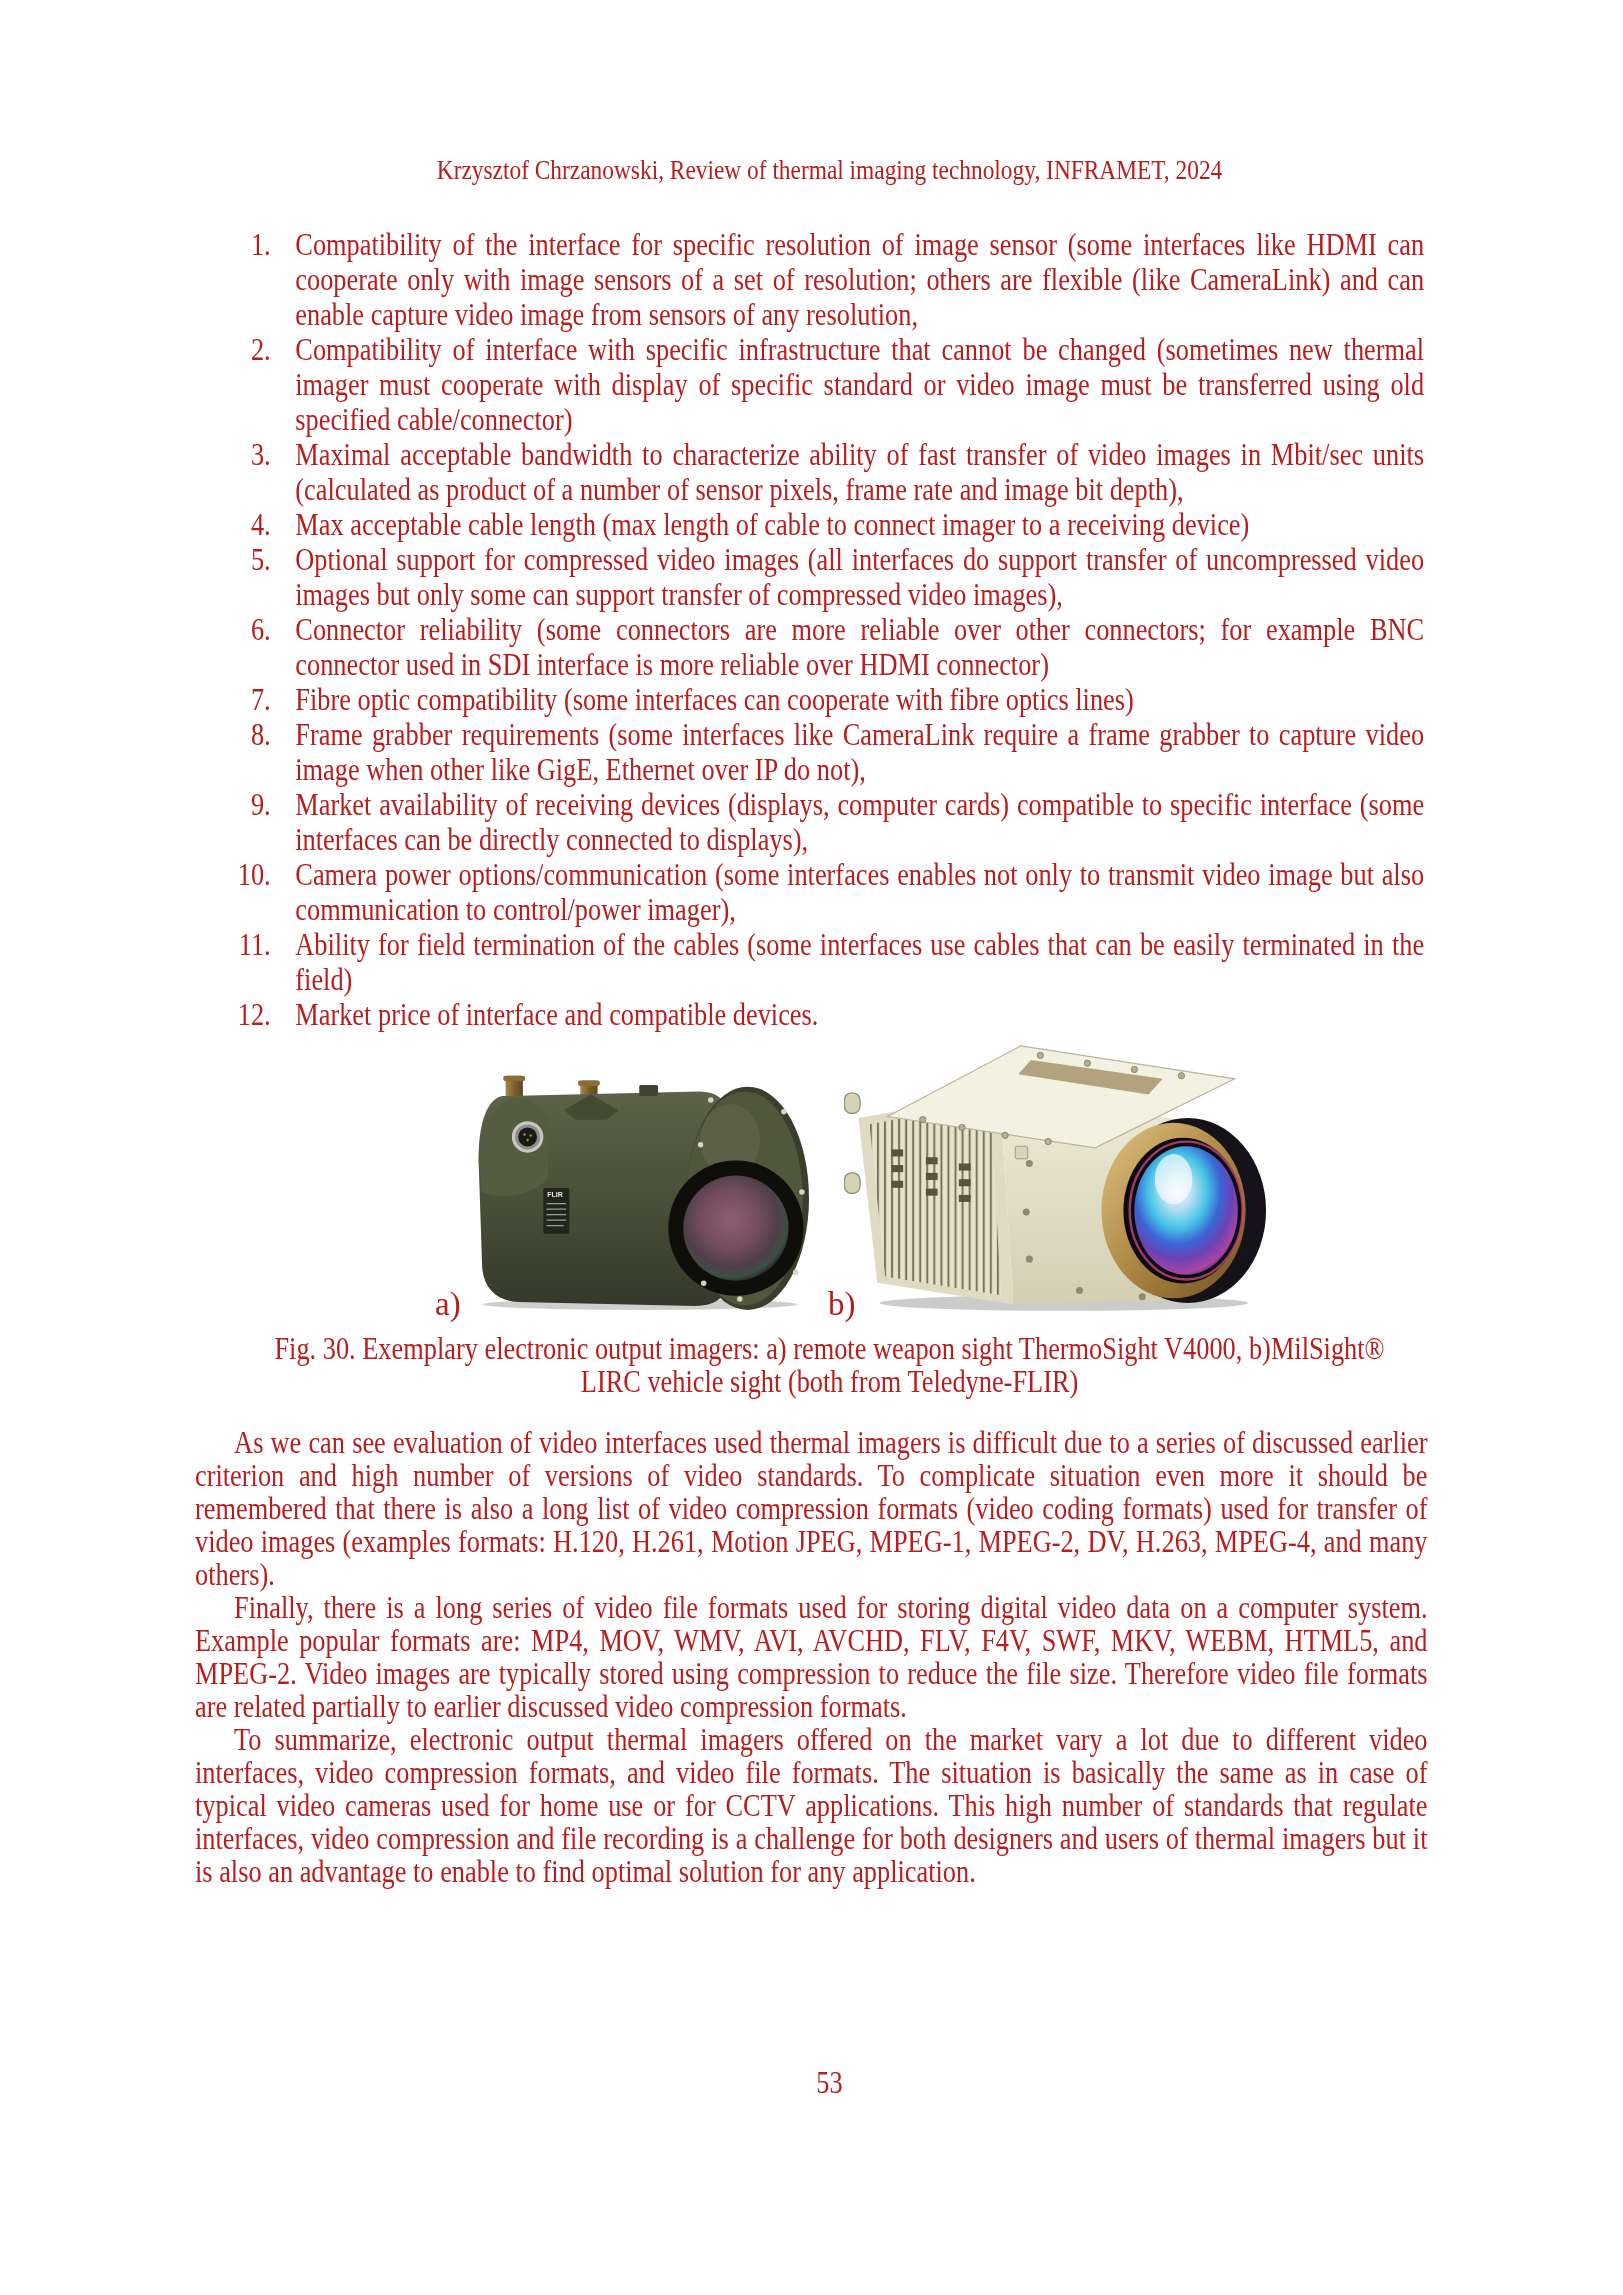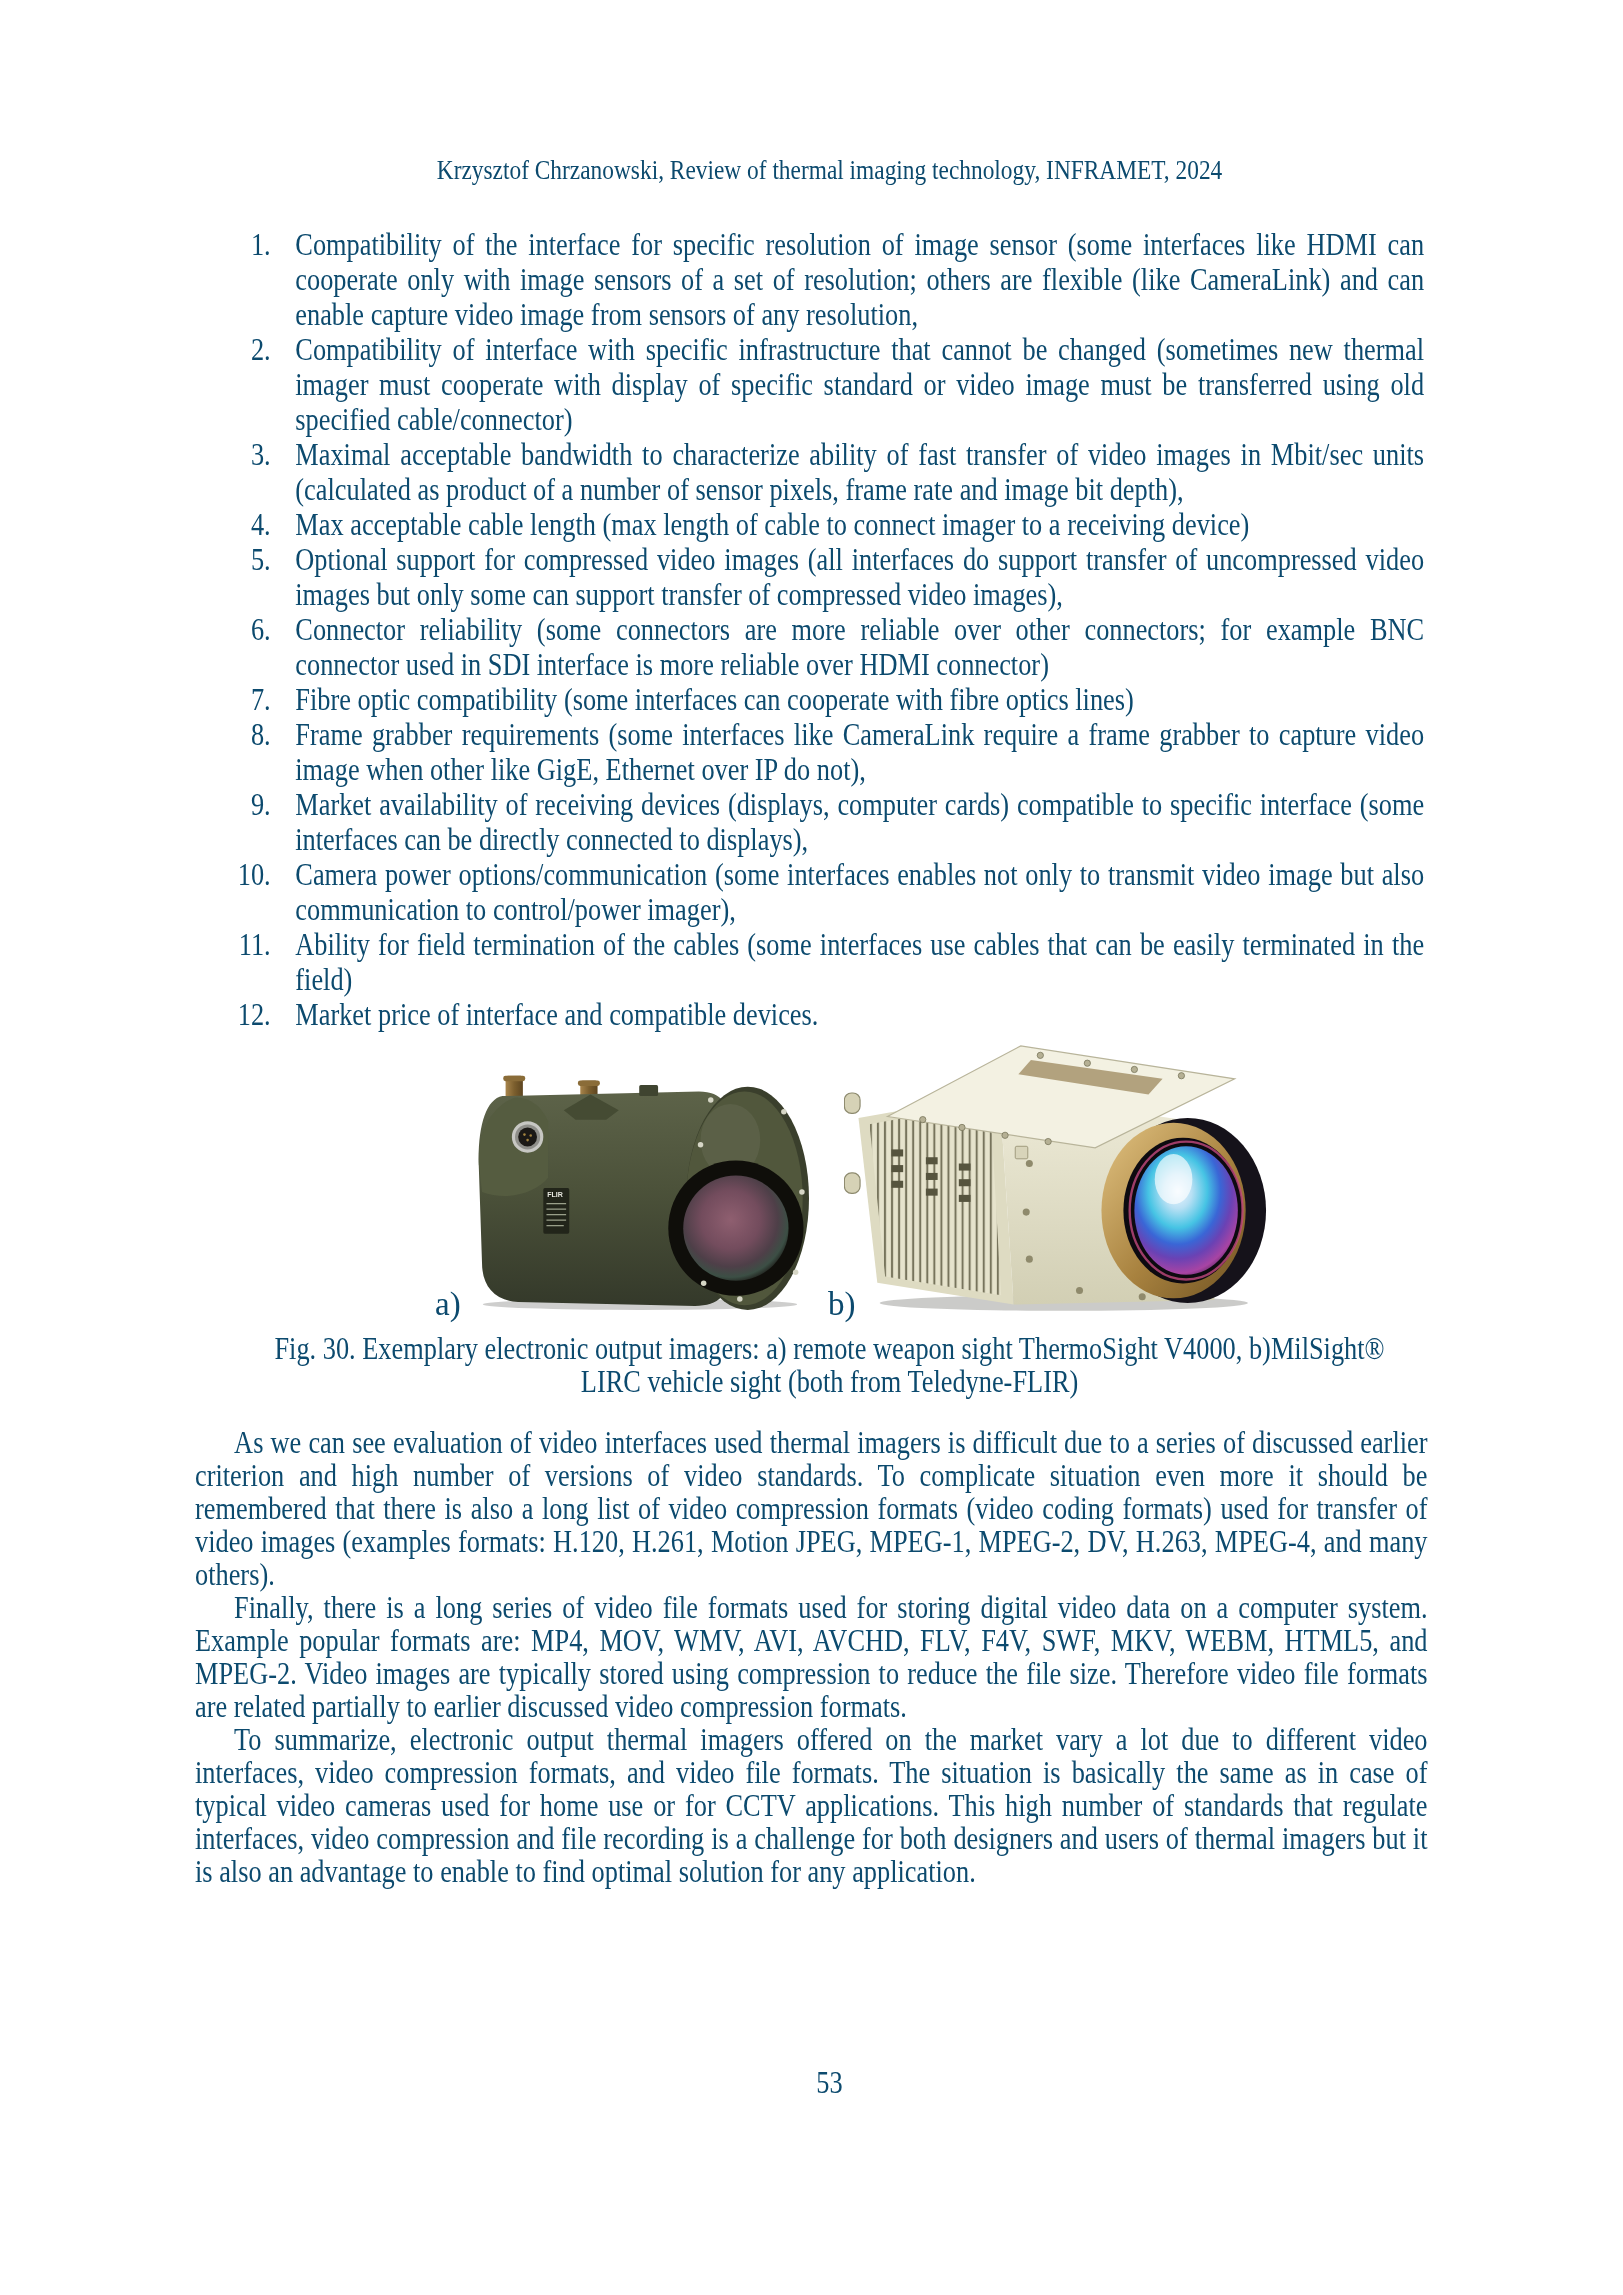--- a/index.html
+++ b/index.html
@@ -3,21 +3,21 @@
 <meta charset="utf-8">
 <style>
   html,body{margin:0;padding:0;background:#888;}
   .page{
     position:relative;
     width:1623px;height:2295px;
     margin:0 auto;
     background:#ffffff;
     overflow:hidden;
     font-family:"Liberation Serif","DejaVu Serif",serif;
-    color:#0c4a6e;
+    color:#b91c1c;
   }
   
   .condensed{
     position:absolute;
     left:195px;
     width:1493px;
     transform:scaleX(0.85);
     transform-origin:0 0;
   }
   .hdr{

